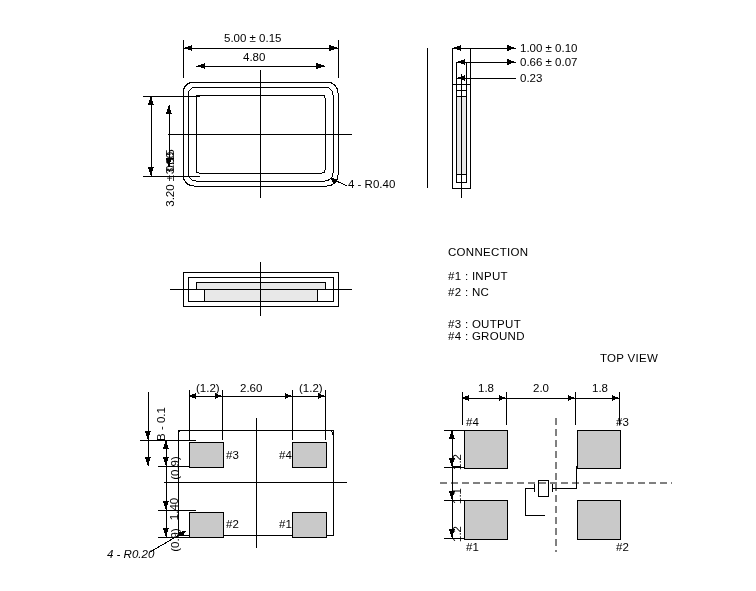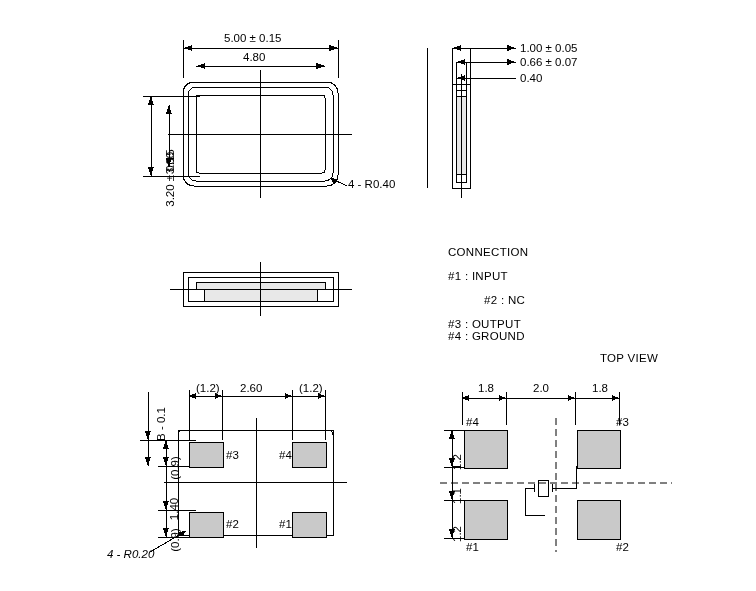--- a/index.html
+++ b/index.html
@@ -185,27 +185,27 @@
   <div class="pad" style="left:577px;top:430px;width:42px;height:37px;"></div>
   <div class="pad" style="left:464px;top:500px;width:42px;height:38px;"></div>
   <div class="pad" style="left:577px;top:500px;width:42px;height:38px;"></div>
 
   <div class="txt" style="left:224px;top:32px;">5.00 ± 0.15</div>
   <div class="txt" style="left:243px;top:51px;">4.80</div>
   <div class="txt v" style="left:141px;top:172px;transform:rotate(-90deg);">3.20 ± 0.15</div>
   <div class="txt v" style="left:159px;top:157px;transform:rotate(-90deg);">3.00</div>
   <div class="txt" style="left:348px;top:178px;">4 - R0.40</div>
 
-  <div class="txt" style="left:520px;top:42px;">1.00 ± 0.05</div>
+  <div class="txt" style="left:520px;top:42px;">1.00 ± 0.10</div>
   <div class="txt" style="left:520px;top:56px;">0.66 ± 0.07</div>
-  <div class="txt" style="left:520px;top:72px;">0.40</div>
+  <div class="txt" style="left:520px;top:72px;">0.23</div>
 
   <div class="conn" style="left:448px;top:246px;">CONNECTION</div>
   <div class="conn" style="left:448px;top:270px;">#1 : INPUT</div>
-  <div class="conn" style="left:448px;top:294px;margin-left:36px;">#2 : NC</div>
+  <div class="conn" style="left:448px;top:286px;">#2 : NC</div>
   <div class="conn" style="left:448px;top:318px;">#3 : OUTPUT</div>
   <div class="conn" style="left:448px;top:330px;"></div>
   <div class="conn" style="left:448px;top:330px;">#4 : GROUND</div>
 
   <div class="conn" style="left:566px;top:352px;margin-left:34px;">TOP VIEW</div>
 
   <div class="txt v" style="left:144px;top:418px;transform:rotate(-90deg);">B - 0.1</div>
   <div class="txt" style="left:196px;top:382px;">(1.2)</div>
   <div class="txt" style="left:240px;top:382px;">2.60</div>
   <div class="txt" style="left:299px;top:382px;">(1.2)</div>

